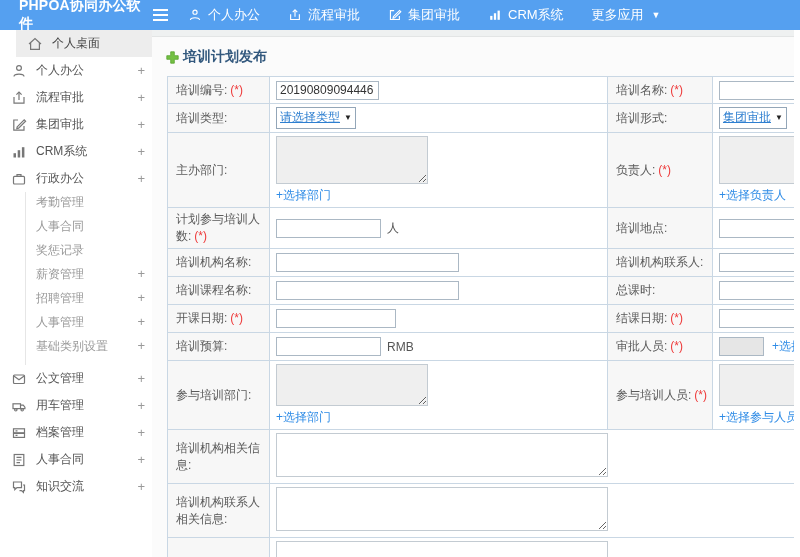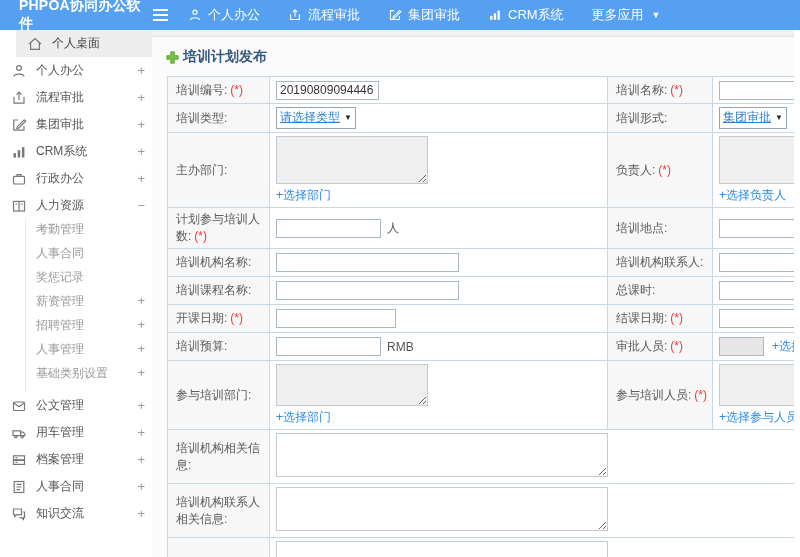--- a/index.html
+++ b/index.html
@@ -179,31 +179,20 @@
   <div class="side-item">
     <span class="side-icon">
         <svg width="16" height="16" viewBox="0 0 16 16" fill="none" stroke="currentColor" stroke-width="1.2">
           <rect x="2.5" y="5.4" width="11" height="7.6" rx="1"></rect>
           <path d="M6 5.4 V3.6 H10 V5.4"></path>
         </svg>
       </span>
     <span>行政办公</span>
     <span class="expander">+</span>
   </div>
-  <div class="side-item">
-    <span class="side-icon">
-        <svg width="16" height="16" viewBox="0 0 16 16" fill="none" stroke="currentColor" stroke-width="1.2">
-          <rect x="2.5" y="3.4" width="11" height="9.6"></rect>
-          <path d="M8 3.4 V13"></path>
-          <path d="M4.3 6 H6.3 M9.7 6 H11.7"></path>
-        </svg>
-      </span>
-    <span>人力资源</span>
-    <span class="expander">−</span>
-  </div>
 
   <div class="side-sub">
     <div class="side-sub-item">
       <span>考勤管理</span>
     </div>
     <div class="side-sub-item">
       <span>人事合同</span>
     </div>
     <div class="side-sub-item">
       <span>奖惩记录</span>

